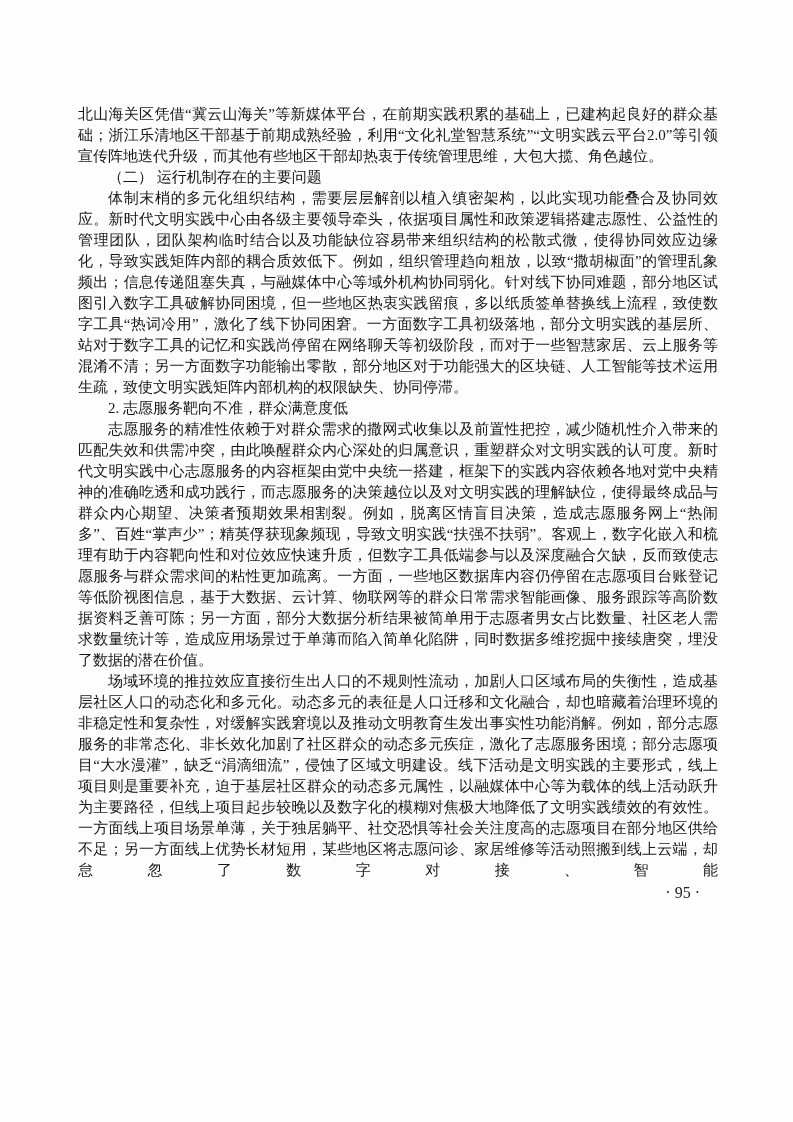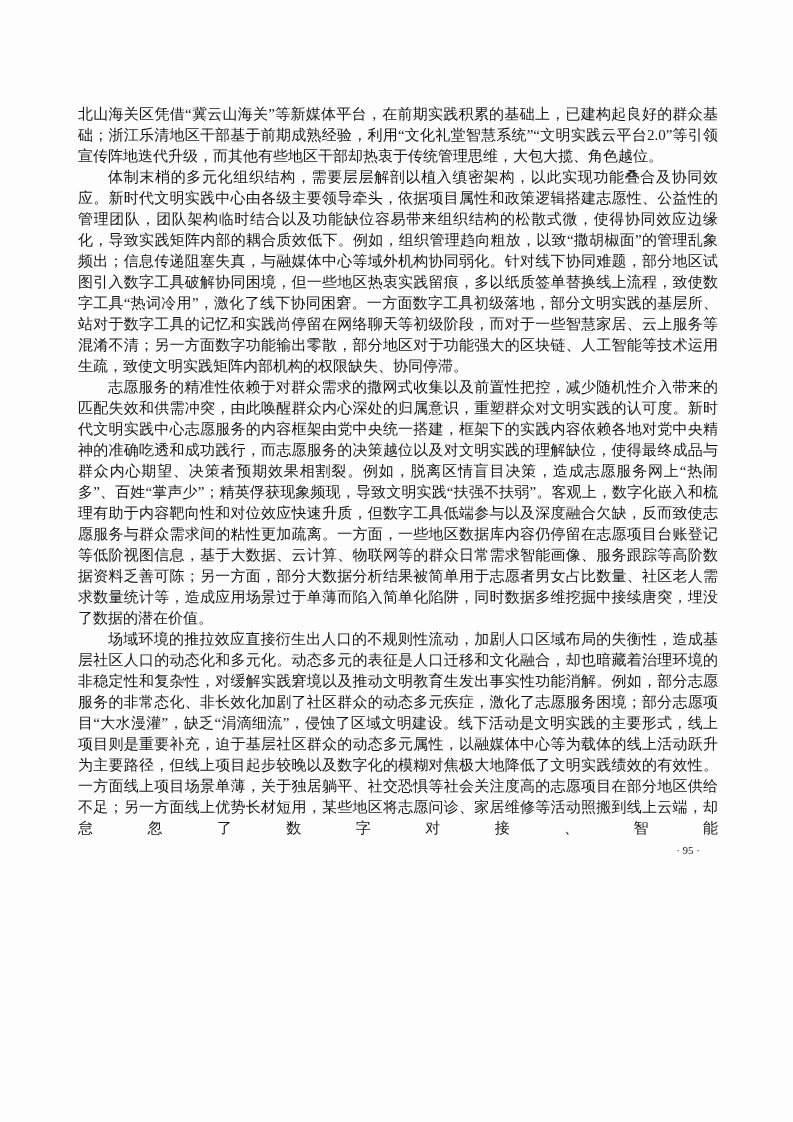--- a/index.html
+++ b/index.html
@@ -40,29 +40,31 @@
   }
   .cont-next {
     text-align-last: justify;
   }
   .page-number {
     width: 640px;
     margin-top: 1px;
     padding-right: 18px;
     box-sizing: border-box;
     text-align: right;
-    font-size: 11px;
+    font-size: 16px;
     line-height: 21.7px;
     color: #222;
   }
 </style>
 </head>
 <body>
 
 <div class="page">
   <div class="text-block">
     <p class="para no-indent">北山海关区凭借“冀云山海关”等新媒体平台，在前期实践积累的基础上，已建构起良好的群众基础；浙江乐清地区干部基于前期成熟经验，利用“文化礼堂智慧系统”“文明实践云平台2.0”等引领宣传阵地迭代升级，而其他有些地区干部却热衷于传统管理思维，大包大揽、角色越位。</p>
+    <p class="para indent">（二） 运行机制存在的主要问题</p>
     <p class="para indent">体制末梢的多元化组织结构，需要层层解剖以植入缜密架构，以此实现功能叠合及协同效应。新时代文明实践中心由各级主要领导牵头，依据项目属性和政策逻辑搭建志愿性、公益性的管理团队，团队架构临时结合以及功能缺位容易带来组织结构的松散式微，使得协同效应边缘化，导致实践矩阵内部的耦合质效低下。例如，组织管理趋向粗放，以致“撒胡椒面”的管理乱象频出；信息传递阻塞失真，与融媒体中心等域外机构协同弱化。针对线下协同难题，部分地区试图引入数字工具破解协同困境，但一些地区热衷实践留痕，多以纸质签单替换线上流程，致使数字工具“热词冷用”，激化了线下协同困窘。一方面数字工具初级落地，部分文明实践的基层所、站对于数字工具的记忆和实践尚停留在网络聊天等初级阶段，而对于一些智慧家居、云上服务等混淆不清；另一方面数字功能输出零散，部分地区对于功能强大的区块链、人工智能等技术运用生疏，致使文明实践矩阵内部机构的权限缺失、协同停滞。</p>
+    <p class="para indent">2. 志愿服务靶向不准，群众满意度低</p>
     <p class="para indent">志愿服务的精准性依赖于对群众需求的撒网式收集以及前置性把控，减少随机性介入带来的匹配失效和供需冲突，由此唤醒群众内心深处的归属意识，重塑群众对文明实践的认可度。新时代文明实践中心志愿服务的内容框架由党中央统一搭建，框架下的实践内容依赖各地对党中央精神的准确吃透和成功践行，而志愿服务的决策越位以及对文明实践的理解缺位，使得最终成品与群众内心期望、决策者预期效果相割裂。例如，脱离区情盲目决策，造成志愿服务网上“热闹多”、百姓“掌声少”；精英俘获现象频现，导致文明实践“扶强不扶弱”。客观上，数字化嵌入和梳理有助于内容靶向性和对位效应快速升质，但数字工具低端参与以及深度融合欠缺，反而致使志愿服务与群众需求间的粘性更加疏离。一方面，一些地区数据库内容仍停留在志愿项目台账登记等低阶视图信息，基于大数据、云计算、物联网等的群众日常需求智能画像、服务跟踪等高阶数据资料乏善可陈；另一方面，部分大数据分析结果被简单用于志愿者男女占比数量、社区老人需求数量统计等，造成应用场景过于单薄而陷入简单化陷阱，同时数据多维挖掘中接续唐突，埋没了数据的潜在价值。</p>
     <p class="para indent cont-next">场域环境的推拉效应直接衍生出人口的不规则性流动，加剧人口区域布局的失衡性，造成基层社区人口的动态化和多元化。动态多元的表征是人口迁移和文化融合，却也暗藏着治理环境的非稳定性和复杂性，对缓解实践窘境以及推动文明教育生发出事实性功能消解。例如，部分志愿服务的非常态化、非长效化加剧了社区群众的动态多元疾症，激化了志愿服务困境；部分志愿项目“大水漫灌”，缺乏“涓滴细流”，侵蚀了区域文明建设。线下活动是文明实践的主要形式，线上项目则是重要补充，迫于基层社区群众的动态多元属性，以融媒体中心等为载体的线上活动跃升为主要路径，但线上项目起步较晚以及数字化的模糊对焦极大地降低了文明实践绩效的有效性。一方面线上项目场景单薄，关于独居躺平、社交恐惧等社会关注度高的志愿项目在部分地区供给不足；另一方面线上优势长材短用，某些地区将志愿问诊、家居维修等活动照搬到线上云端，却怠忽了数字对接、智能</p>
   </div>
   <div class="page-number">· 95 ·</div>
 </div>
 
 </body></html>

